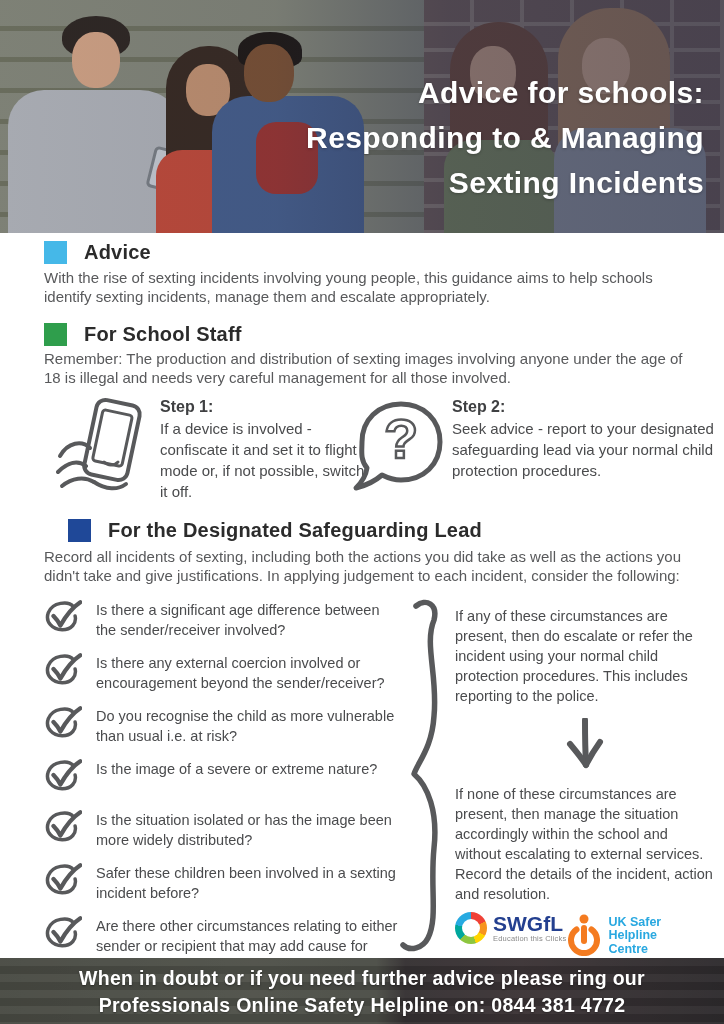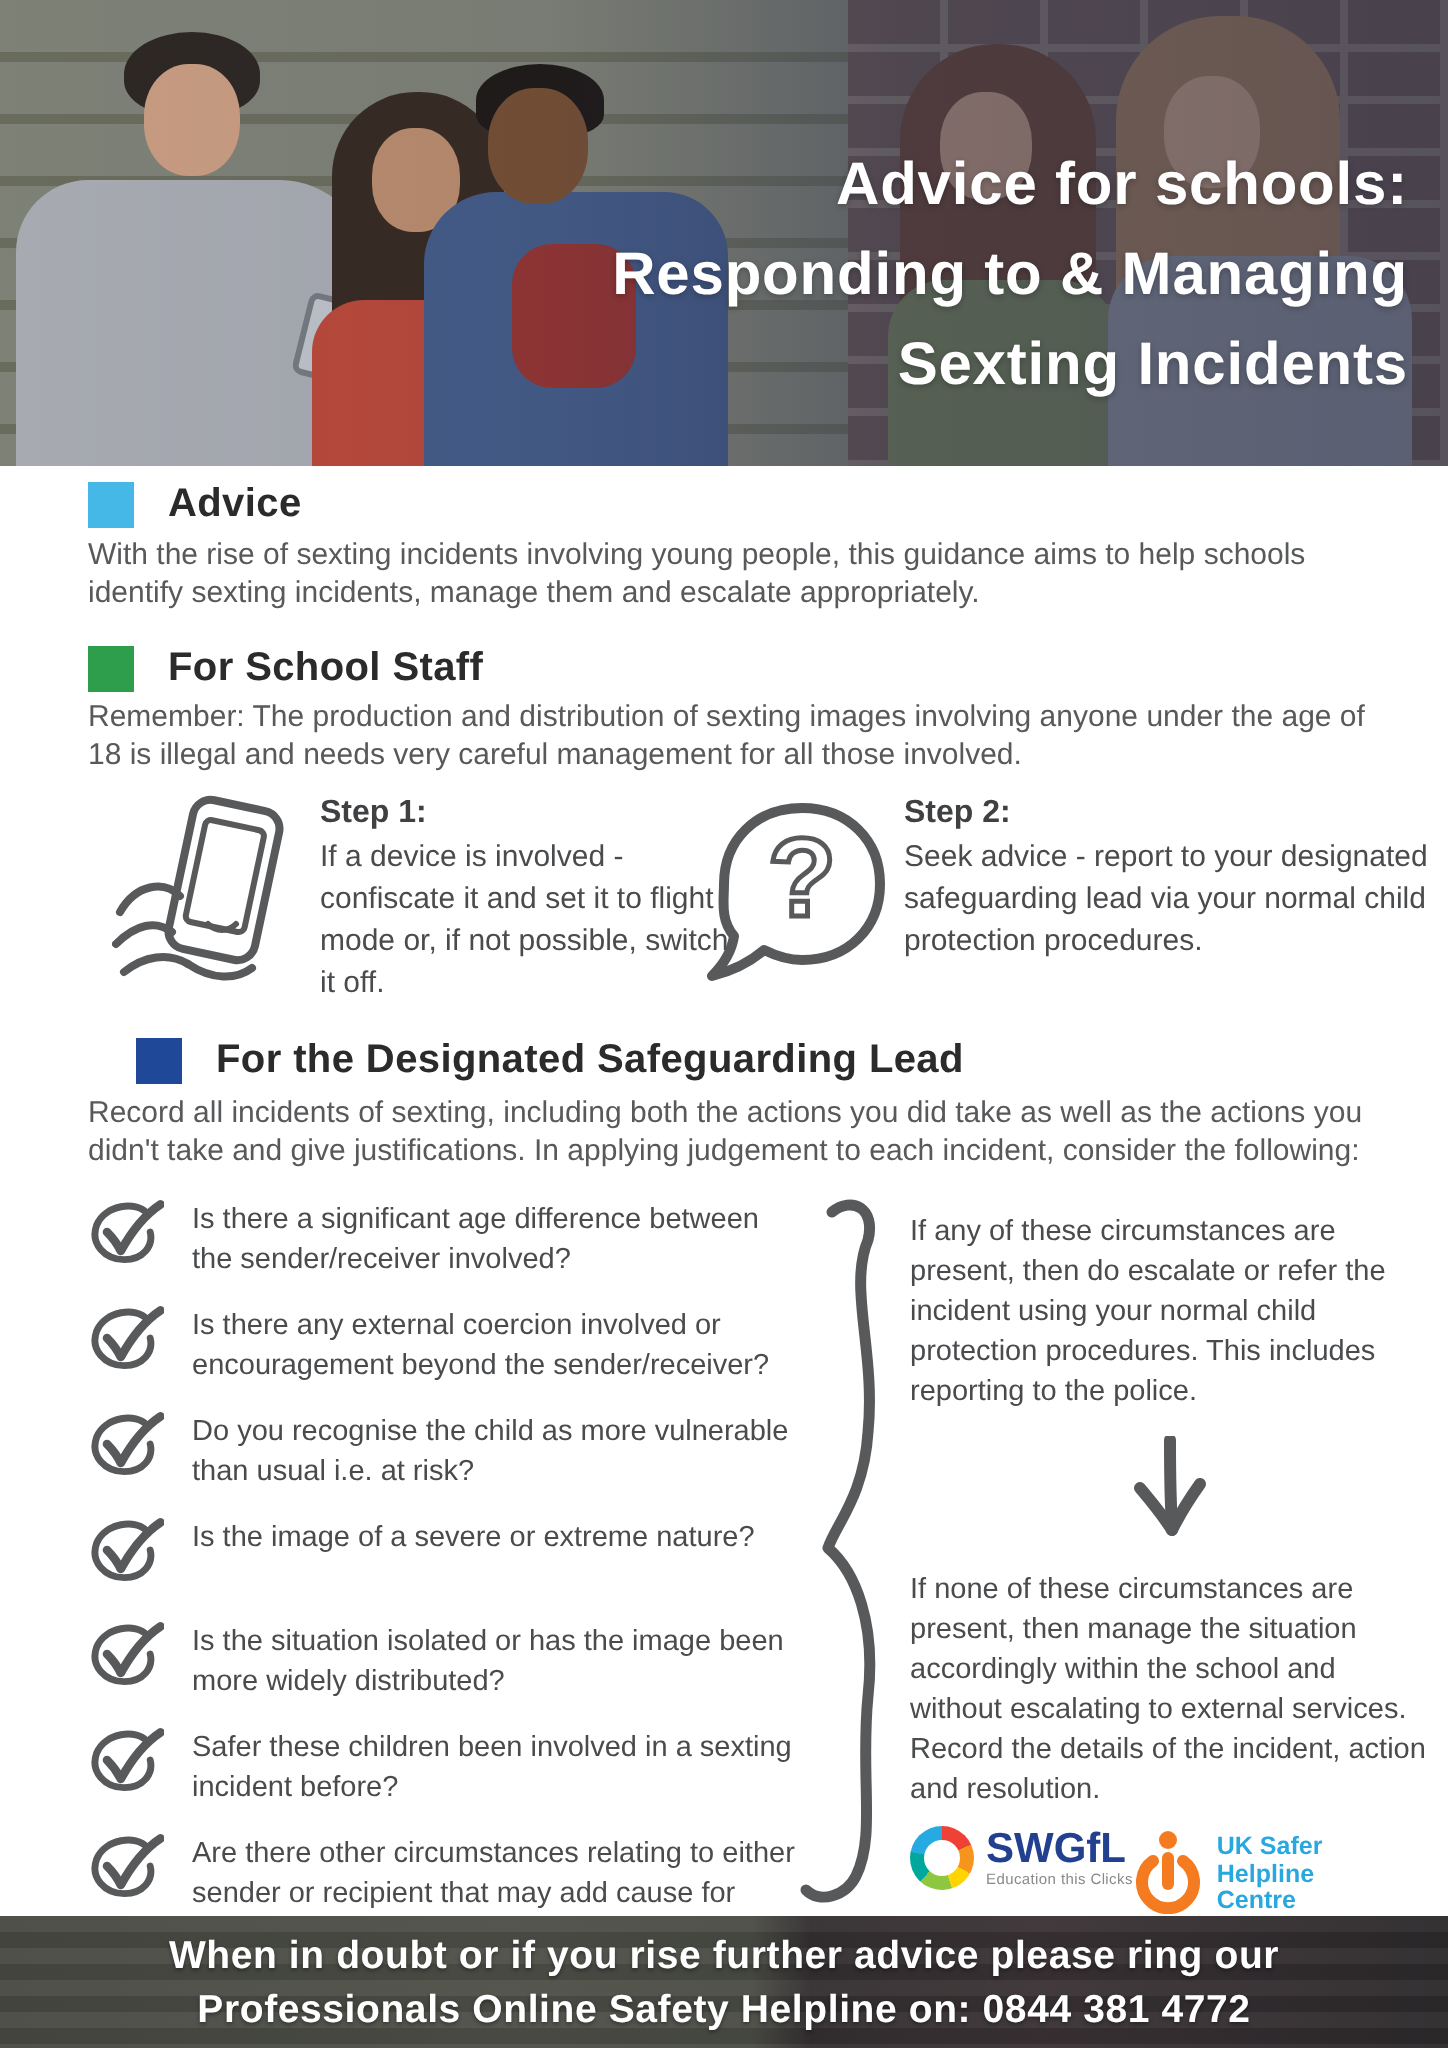--- a/index.html
+++ b/index.html
@@ -293,18 +293,18 @@
         <span>
           <div class="eu-text-1">Co-financed by the European Union</div>
           <div class="eu-text-2">Connecting Europe Facility</div>
         </span>
       </div>
     </div>
   </div>
 
   <div class="footer">
     <div class="footer-text">
-      <span>When in doubt or if you rise further advice please ring our</span>
+      <span>When in doubt or if you need further advice please ring our</span>
       <span>Professionals Online Safety Helpline on: 0844 381 4772</span>
     </div>
   </div>
 
 </div>
 
 </body></html>

